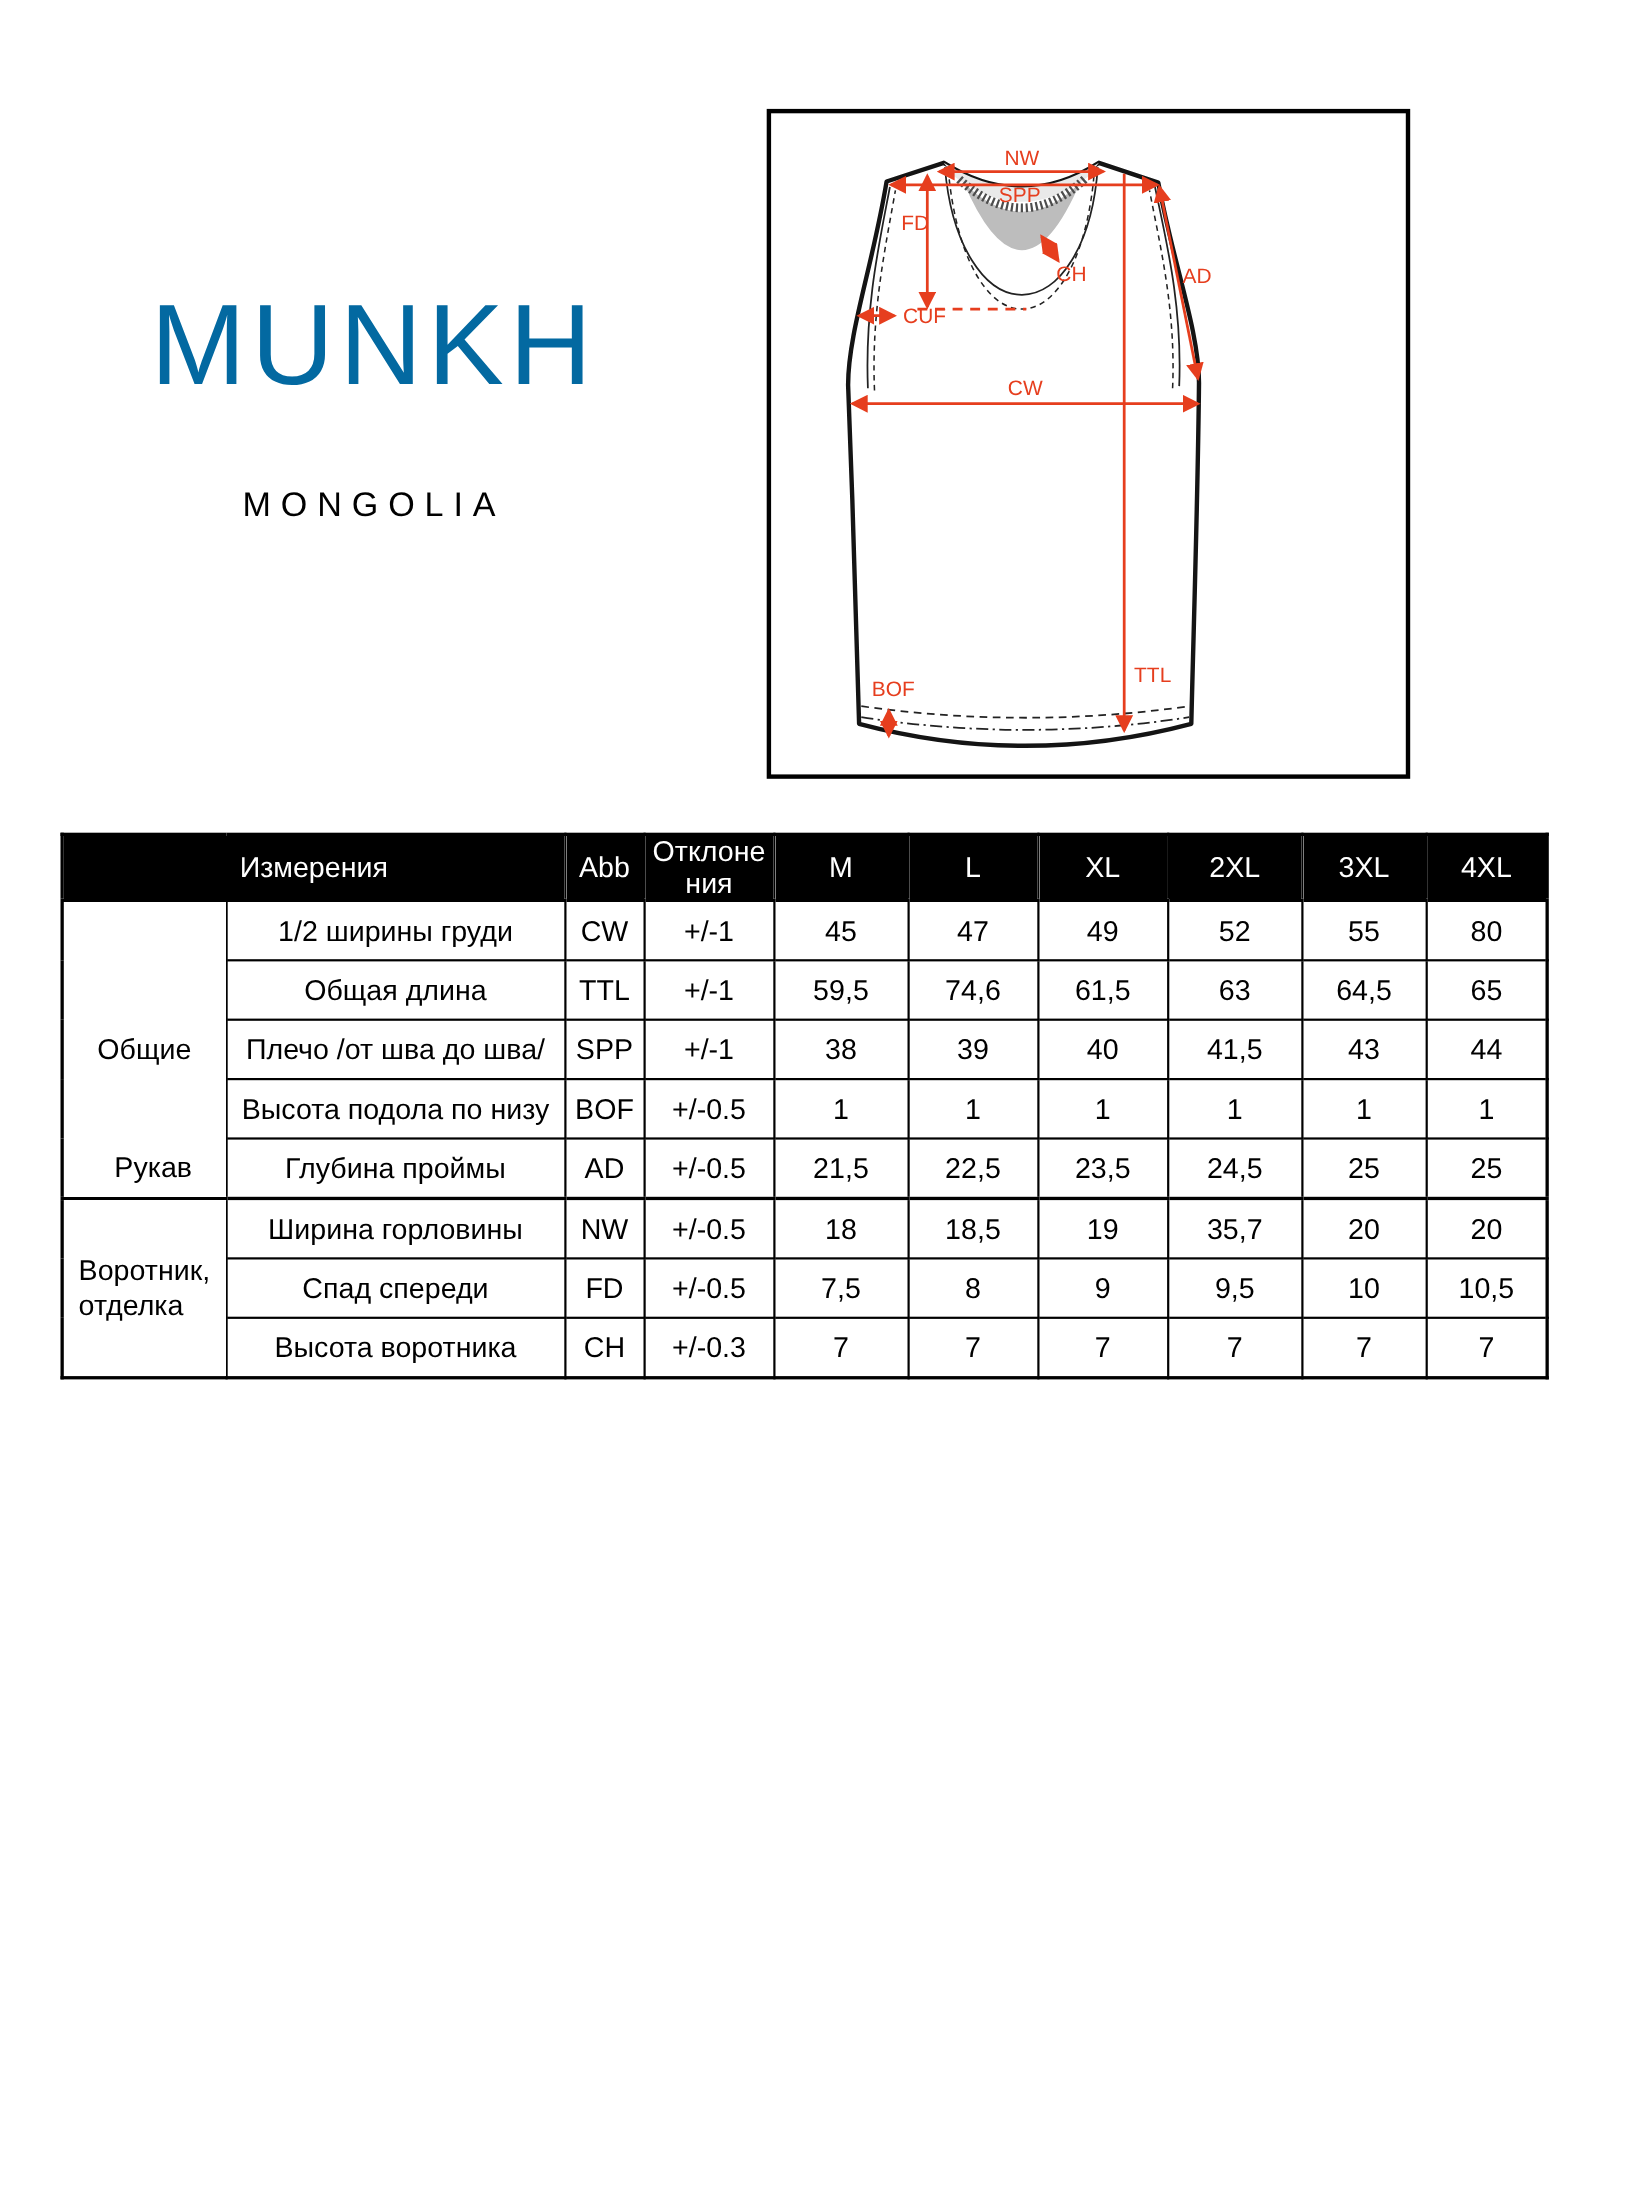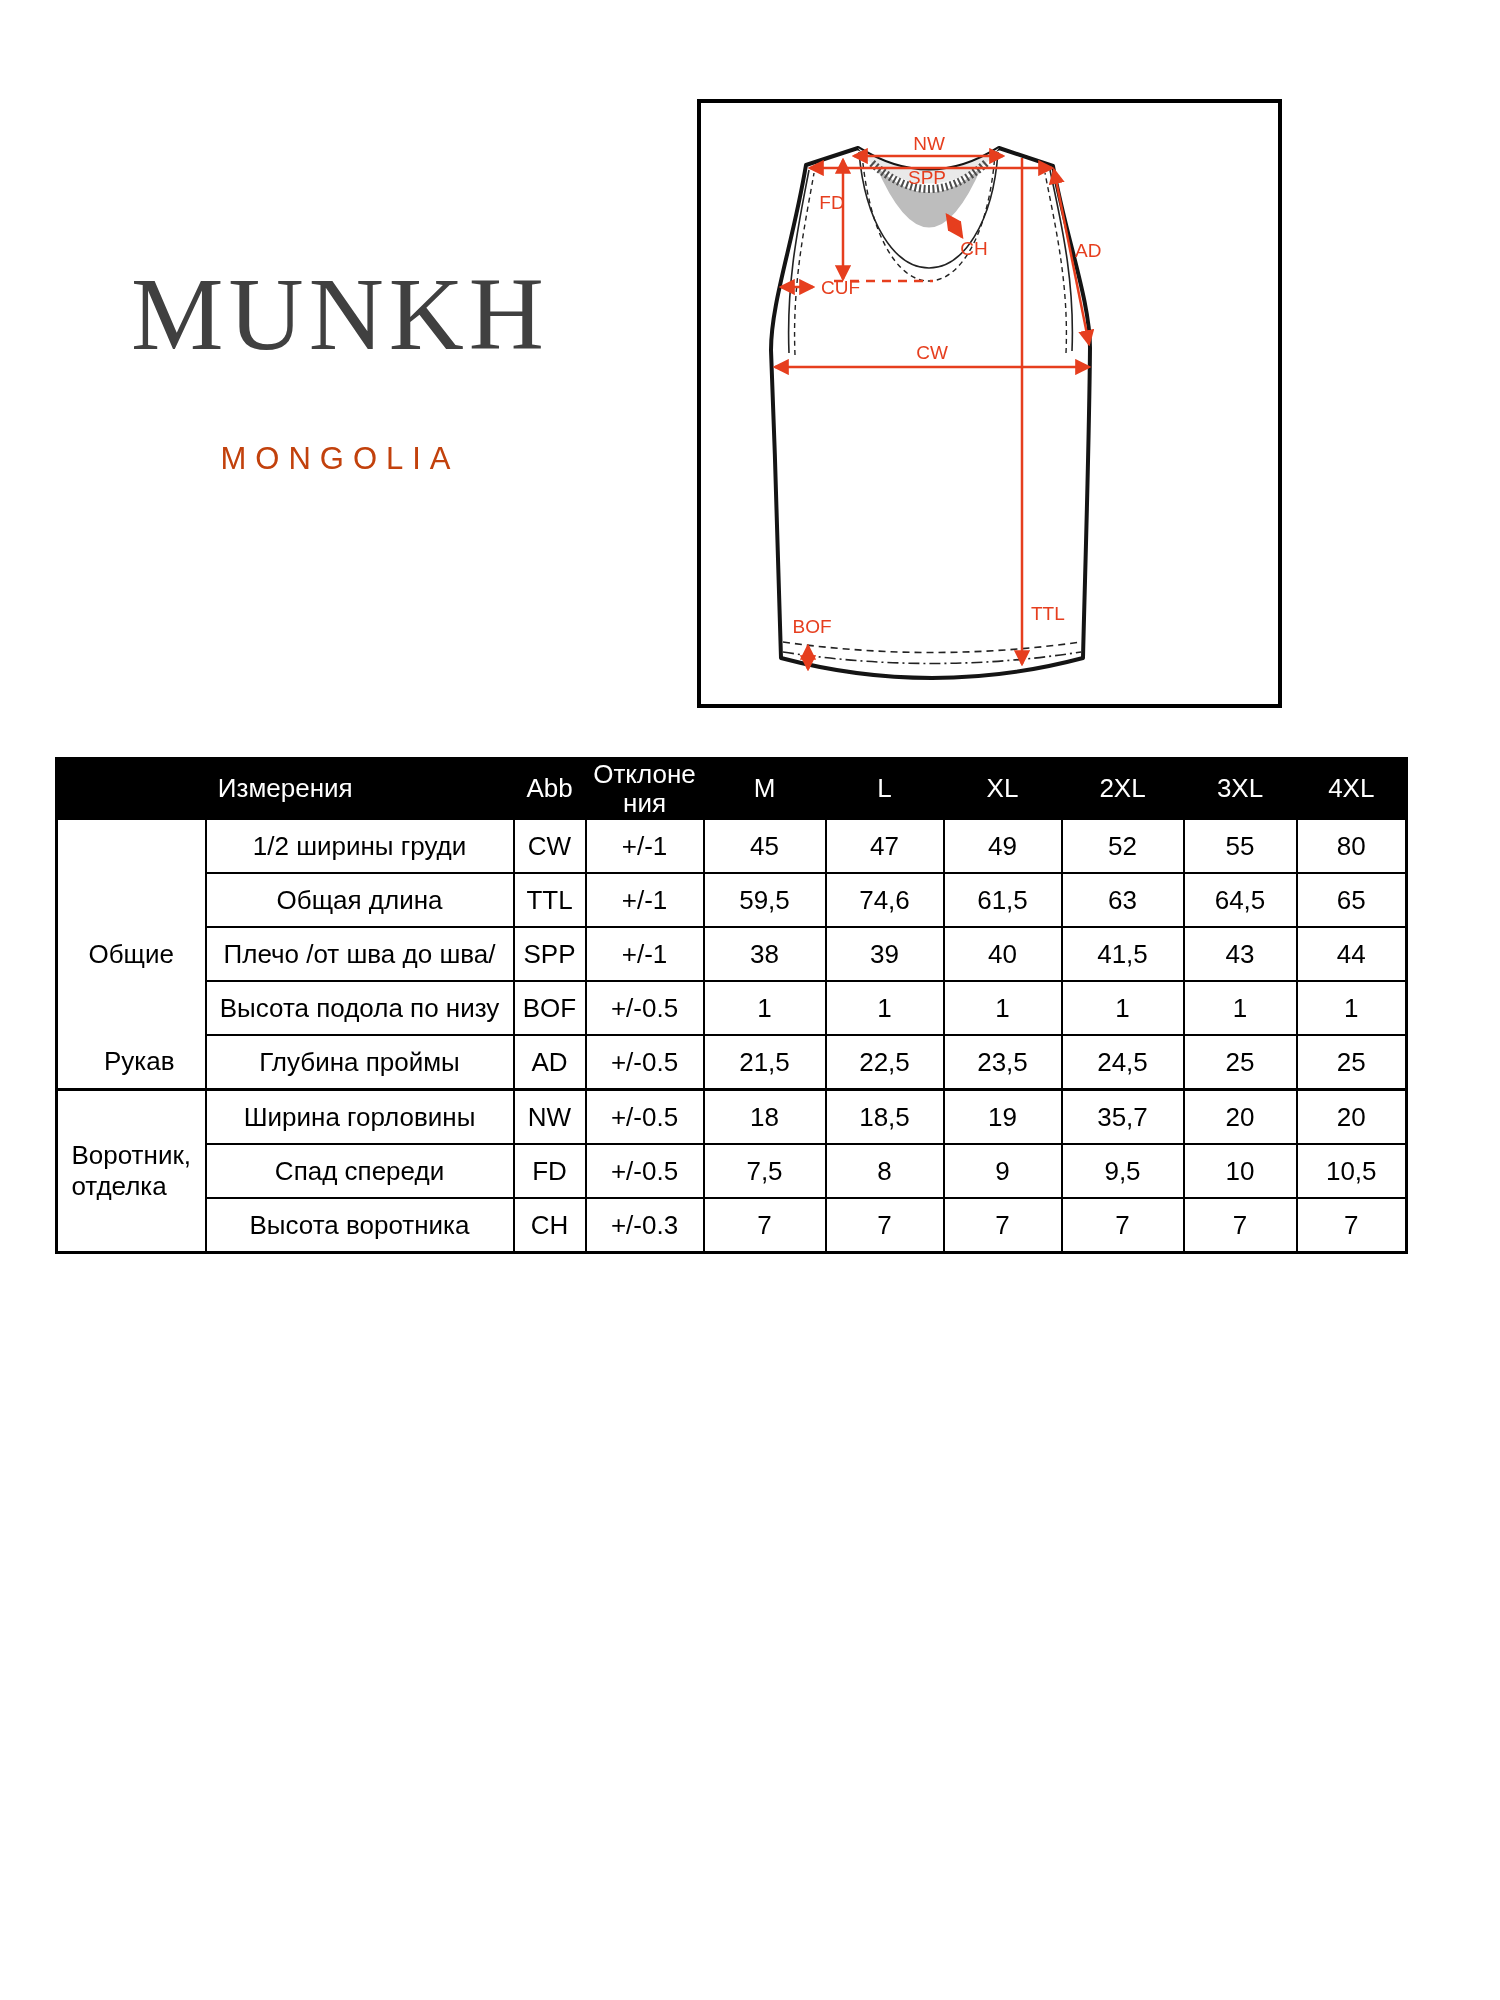--- a/index.html
+++ b/index.html
@@ -4,26 +4,26 @@
 <style>
   html,body{margin:0;padding:0}
   body{
     width:1500px;height:2000px;background:#ffffff;position:relative;
     font-family:"Liberation Sans", sans-serif;color:#000;
   }
   
   .logo-main{
     position:absolute;left:100px;top:262px;width:480px;
     font-size:104px;line-height:104px;letter-spacing:5px;
-    color:#404040;text-align:center;white-space:nowrap;font-family:Liberation Serif, serif;
+    color:#0369a1;text-align:center;white-space:nowrap;
   }
   .logo-sub{
     position:absolute;left:100px;top:443px;width:480px;
     font-size:31px;line-height:31px;letter-spacing:9px;
-    color:#c2410c;text-align:center;white-space:nowrap;
+    color:#000000;text-align:center;white-space:nowrap;
   }
   
   .diagram-box{
     position:absolute;left:697px;top:99px;width:577px;height:601px;
     border:4px solid #000;background:#fff;
   }
   .diagram-box svg{display:block;width:577px;height:601px}
   .red-line{stroke:#e63e1e;stroke-width:2.5;fill:none}
   .red-dash{stroke:#e63e1e;stroke-width:2.5;fill:none;stroke-dasharray:9 7}
   .red-label{fill:#e63e1e;font-size:19px;font-family:"Liberation Sans",sans-serif}

